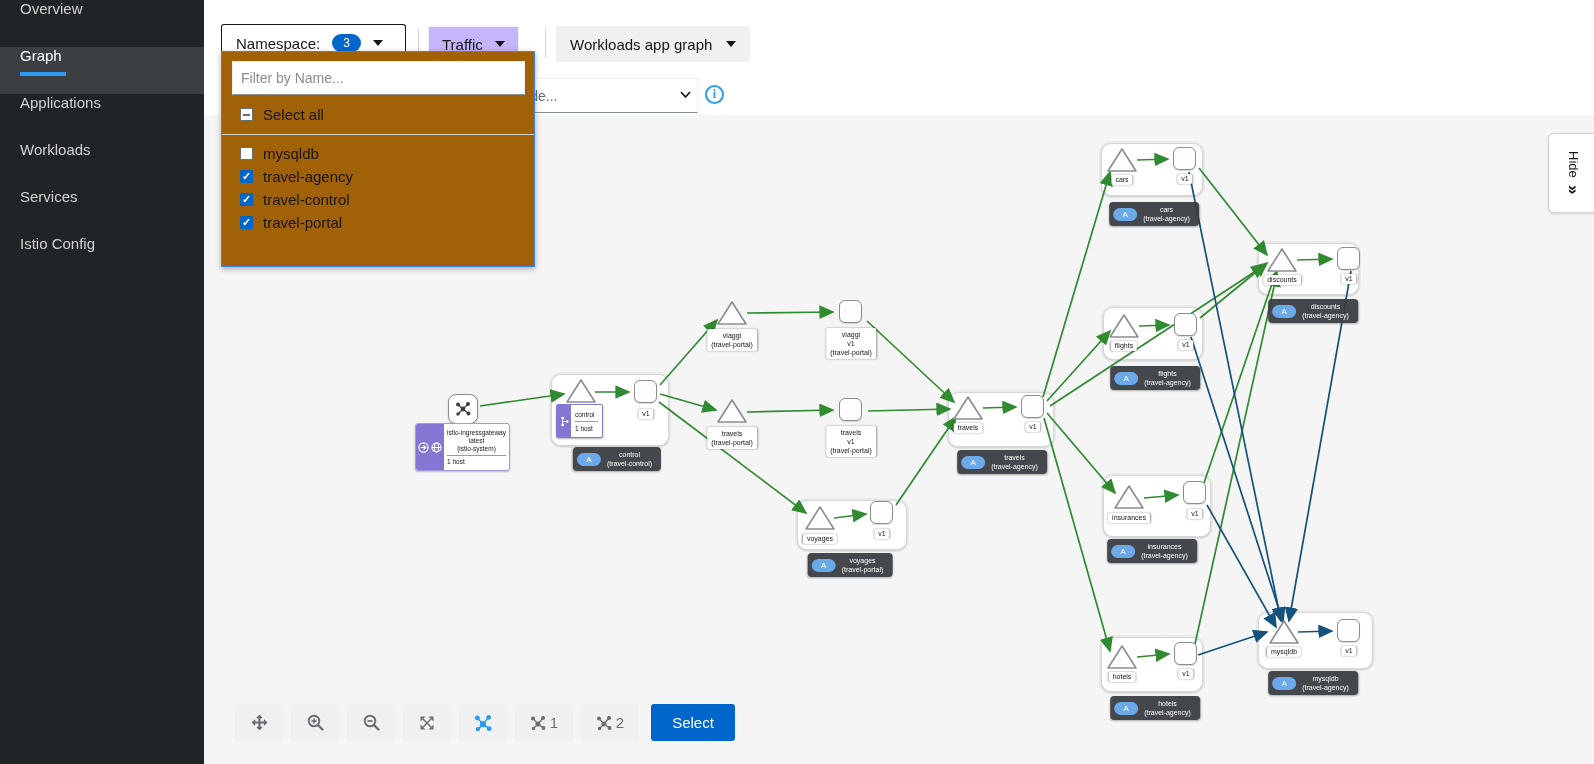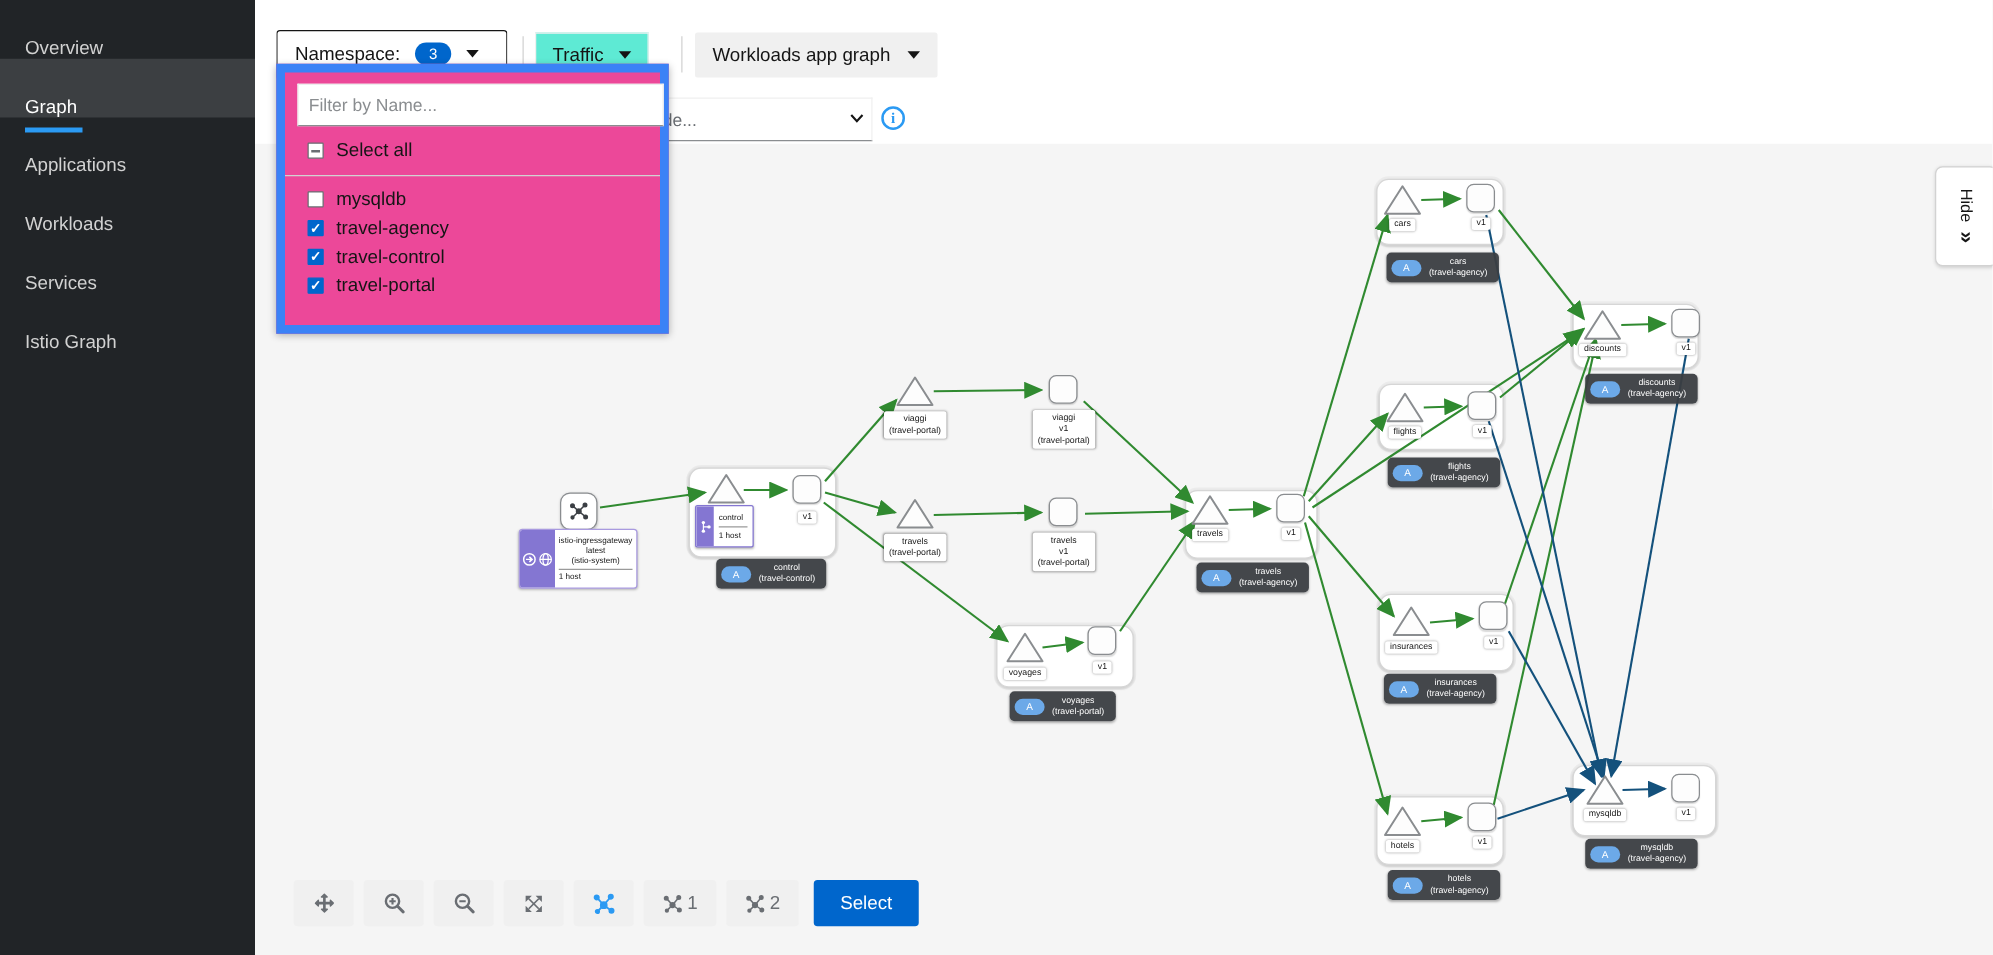--- a/index.html
+++ b/index.html
@@ -1,51 +1,51 @@
 <!DOCTYPE html>
 <html><head>
 <meta charset="utf-8">
 <style>
   * { box-sizing:border-box; margin:0; padding:0; }
   html,body { width:1594px; height:764px; overflow:hidden; }
   body { position:relative; font-family:"Liberation Sans",sans-serif; background:#fff; }
 
   
   .sidebar { position:absolute; left:0; top:0; width:204px; height:764px; background:#212427; z-index:10; padding-top:0; }
-  .nav-item { height:47px; display:flex; align-items:flex-end; padding-left:20px; color:#d2d2d2; font-size:15px; cursor:pointer; }
+  .nav-item { height:47px; display:flex; align-items:flex-start; padding-left:20px; color:#d2d2d2; font-size:15px; cursor:pointer; }
   .nav-item.active { background:#3c3f42; color:#fff; }
   .nav-item .lbl { position:relative; }
   .nav-item.active .lbl::after { content:""; position:absolute; left:0; right:-4px; bottom:-12px; height:4px; background:#2b9af3; }
 
   
   .topbar { position:absolute; left:204px; top:16px; width:1390px; height:115px; background:#fff; }
   .ns-btn { position:absolute; left:17px; top:8px; height:40px; min-width:185px; background:#fff;
             border:1px solid #151515; border-bottom:3px solid #06c; border-radius:3px;
             display:flex; align-items:center; gap:12px; padding:0 14px; font-size:15px; color:#151515; cursor:pointer; }
   .ns-badge { background:#06c; color:#fff; border-radius:10px; padding:2px 11px; font-size:12px; }
   .caret { width:0; height:0; border-left:5px solid transparent; border-right:5px solid transparent; border-top:6px solid #151515; }
   .vdiv { position:absolute; top:13px; width:1px; height:29px; background:#d2d2d2; }
   .vdiv.d1 { left:214px; } .vdiv.d2 { left:341px; }
-  .traffic-btn { position:absolute; left:224px; top:10px; height:36px; background:#5eead4;
+  .traffic-btn { position:absolute; left:224px; top:10px; height:36px; background:#c4b5fd;
                  border:1px solid #f0f0f0; border-bottom:1px solid #8a8d90;
                  display:flex; align-items:center; gap:12px; padding:0 13px; font-size:15px; color:#151515; cursor:pointer; }
   .vag-btn { position:absolute; left:352px; top:10px; height:36px; background:#f0f0f0; border:none; border-radius:2px;
              display:flex; align-items:center; gap:14px; padding:0 14px; font-size:15px; color:#151515; cursor:pointer; }
   .hide-wrap { position:absolute; left:304px; top:62px; width:190px; height:35px; }
   .hide-input { width:100%; height:100%; border:1px solid #f0f0f0; border-bottom:1px solid #8a8d90; background:#fff;
                 font-family:"Liberation Sans",sans-serif; font-size:14px; color:#6a6e73; padding:0 24px 0 8px; }
   .hide-input::placeholder { color:#6a6e73; opacity:1; }
   .hide-chev { position:absolute; right:7px; top:13px; }
   .info-icon { position:absolute; left:501px; top:69px; width:19px; height:19px; border:2px solid #2b9af3; border-radius:50%;
                color:#2b9af3; font-size:12px; font-weight:bold; font-family:"Liberation Serif",serif;
                display:flex; align-items:center; justify-content:center; cursor:pointer; }
 
   
-  .panel { position:absolute; left:221px; top:51px; width:314px; height:216px; background:#ec4899; z-index:60;
-           box-shadow:0 2px 6px rgba(3,3,3,.3); border:7px solid #3b82f6; }
+  .panel { position:absolute; left:221px; top:51px; width:314px; height:216px; background:#a16207; z-index:60;
+           box-shadow:0 2px 6px rgba(3,3,3,.3); border:1px solid #3b82f6; }
   .filter-input { display:block; margin:9px 10px 0 10px; width:293px; height:34px; border:1px solid #ededed;
                   border-bottom:1px solid #8a8d90; font-family:"Liberation Sans",sans-serif; font-size:14px;
                   color:#151515; padding:0 8px; }
   .filter-input::placeholder { color:#8a8d90; opacity:1; }
   .selall { display:flex; align-items:center; gap:10px; padding:11px 10px 11px 18px; font-size:15px; color:#151515;
             border-bottom:1px solid #d2d2d2; cursor:pointer; }
   .opts { padding-top:7px; }
   .opt { display:flex; align-items:center; gap:10px; padding:3px 10px 3px 18px; font-size:15px; color:#151515; height:23px; cursor:pointer; }
   .cb { width:13px; height:13px; background:#fff; border:1px solid #6a6e73; border-radius:1px; flex:none; position:relative; }
   .cb.ind::after { content:""; position:absolute; left:2px; right:2px; top:5px; height:2px; background:#6a6e73; }
@@ -120,21 +120,21 @@
       <div class="nav-item">
         <span class="lbl">Applications</span>
       </div>
       <div class="nav-item">
         <span class="lbl">Workloads</span>
       </div>
       <div class="nav-item">
         <span class="lbl">Services</span>
       </div>
       <div class="nav-item">
-        <span class="lbl">Istio Graph</span>
+        <span class="lbl">Istio Config</span>
       </div>
     </nav>
 </aside>
 
 <div class="topbar">
   <div class="ns-btn">
     <span>Namespace:</span>
     <span class="ns-badge">3</span>
     <span class="caret"></span>
   </div>

